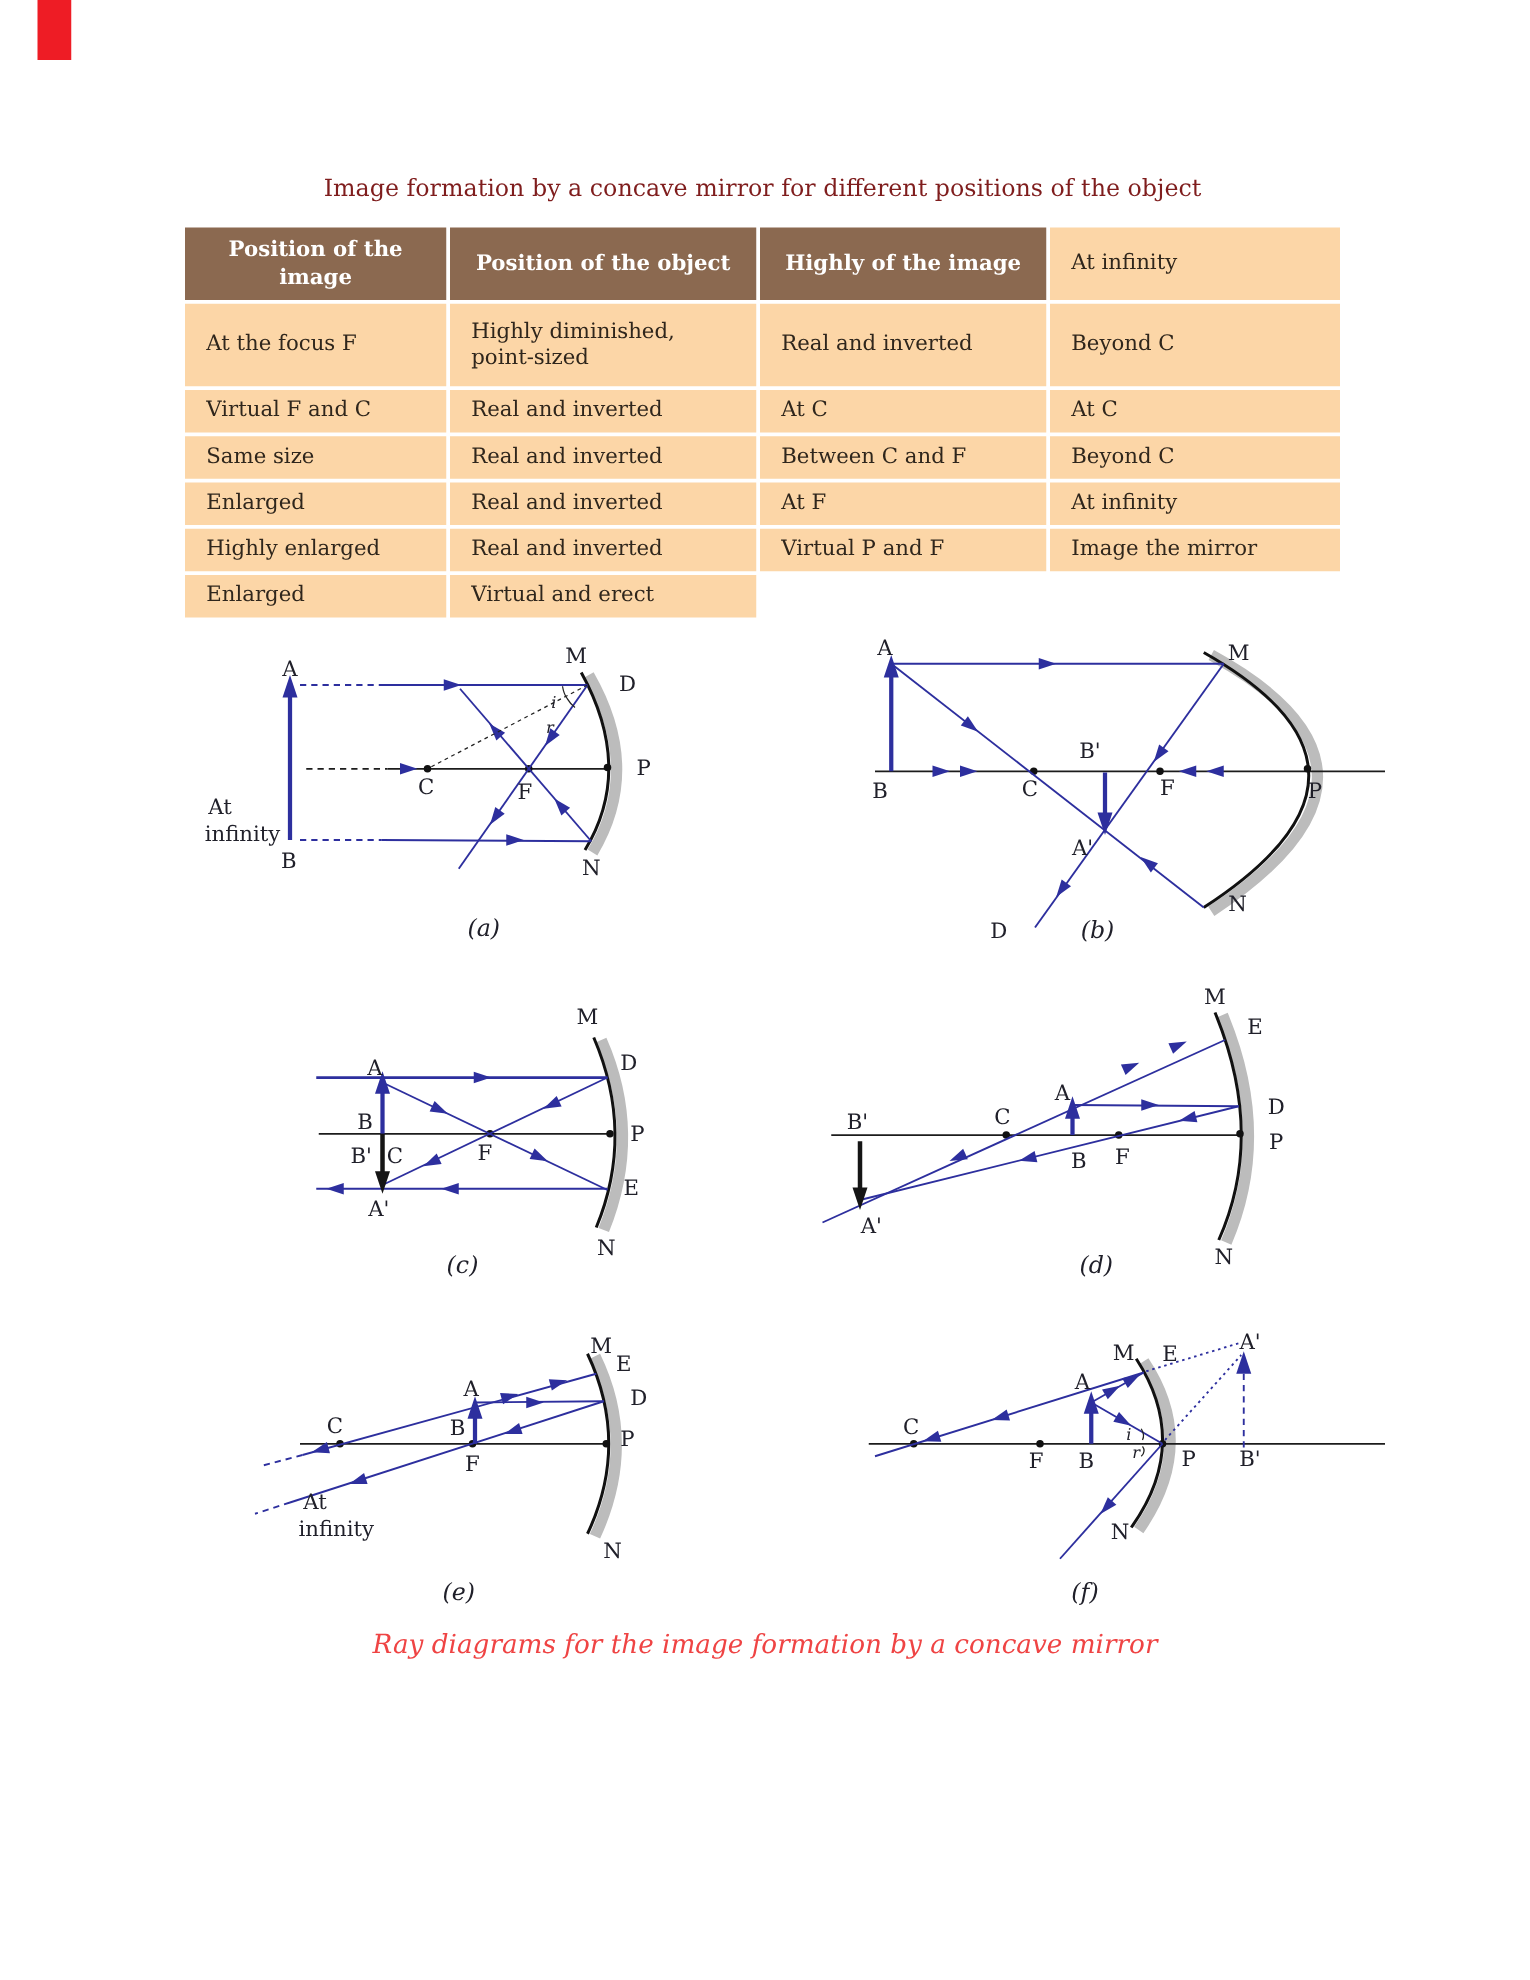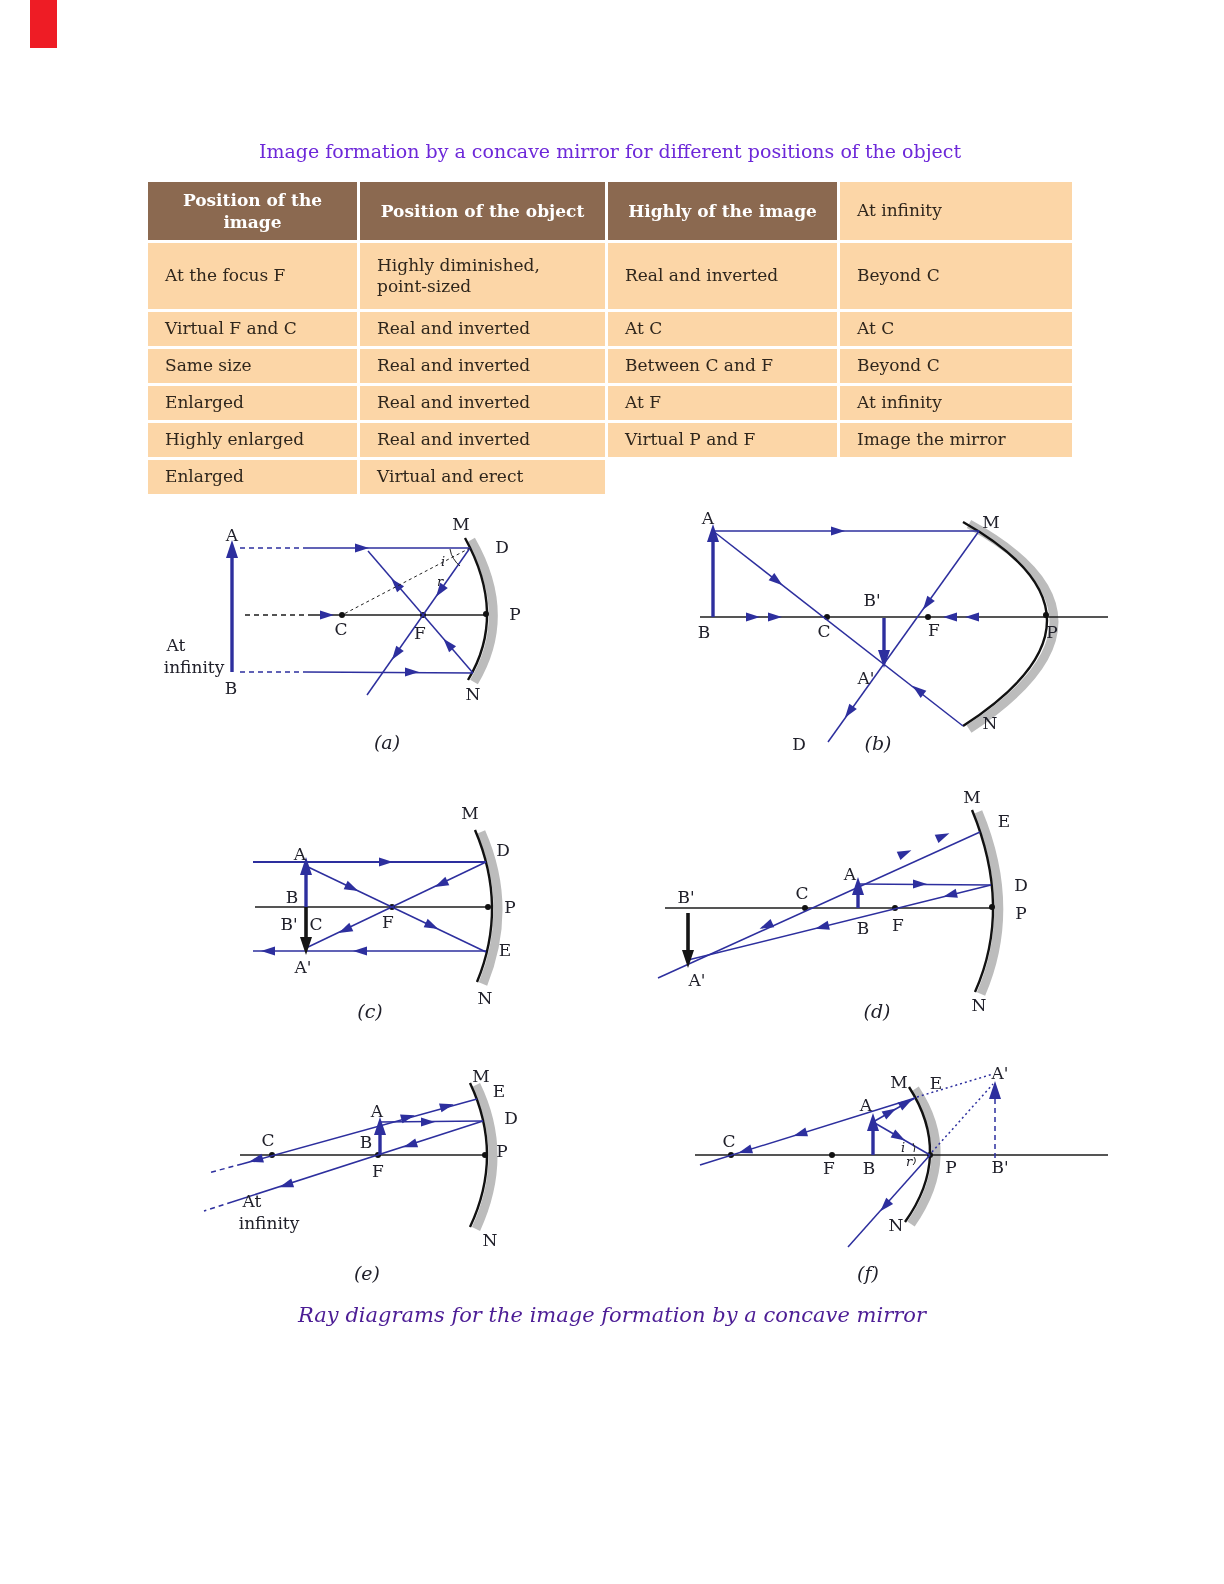--- a/index.html
+++ b/index.html
@@ -1,29 +1,29 @@
 <!DOCTYPE html>
 <html><head>
 <meta charset="utf-8">
 <style>
   html,body{margin:0;padding:0;background:#fff;}
   .page{position:relative;width:1224px;height:1584px;background:#ffffff;overflow:hidden;
         font-family:"DejaVu Serif","Liberation Serif",serif;}
   .red-tab{position:absolute;left:30px;top:0;width:27px;height:48px;background:#ee1c25;}
   .title{position:absolute;left:148px;top:140px;width:924px;text-align:center;
-         font-size:19px;color:#6d28d9;}
+         font-size:19px;color:#7f1d1d;}
   .tbl{position:absolute;left:148px;top:182px;width:924px;display:grid;
        grid-template-columns:209px 245px 229px 232px;
        grid-template-rows:58px 66px 34px 34px 34px 34px 34px;gap:3px;background:#fff;}
   .th{background:#8b6950;color:#ffffff;font-weight:bold;font-size:17px;line-height:1.3;
       display:flex;align-items:center;justify-content:center;text-align:center;padding:2px 14px;}
   .td{background:#fcd6a7;color:#2f261c;font-size:17px;line-height:1.25;
       display:flex;align-items:center;padding:2px 10px 2px 17px;}
   .caption{position:absolute;left:0;top:1303px;width:1224px;text-align:center;
-           font-style:italic;font-size:21px;color:#4c1d95;}
+           font-style:italic;font-size:21px;color:#ef4444;}
   svg{position:absolute;overflow:visible;}
   svg.da{left:140px;top:510px;} svg.db{left:680px;top:495px;}
   svg.dc{left:210px;top:780px;} svg.dd{left:640px;top:770px;}
   svg.de{left:170px;top:1050px;} svg.df{left:660px;top:1040px;}
   .ray{stroke:#2d2f9e;stroke-width:1.5;fill:none;}
   .ray-th{stroke:#2d2f9e;stroke-width:2.2;fill:none;}
   .obj{stroke:#2d2f9e;stroke-width:3.4;fill:none;}
   .img-k{stroke:#151515;stroke-width:3.6;fill:none;}
   .axis{stroke:#1c1c1c;stroke-width:1.4;fill:none;}
   .dash{stroke-dasharray:5 4;}

